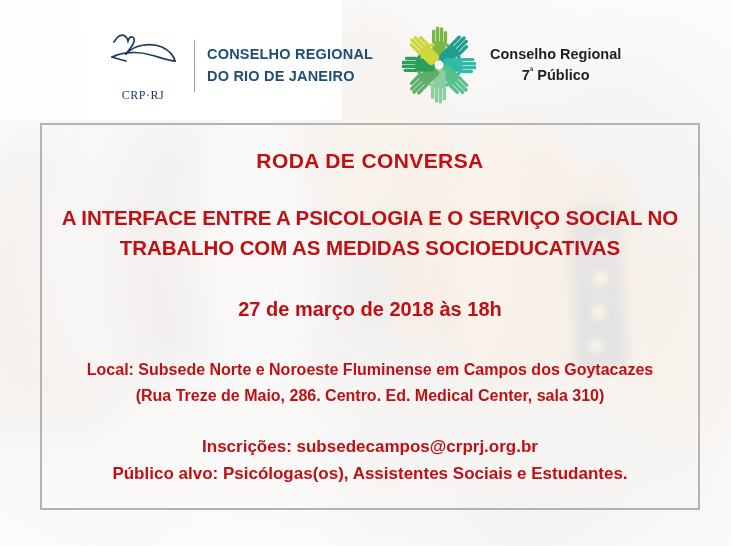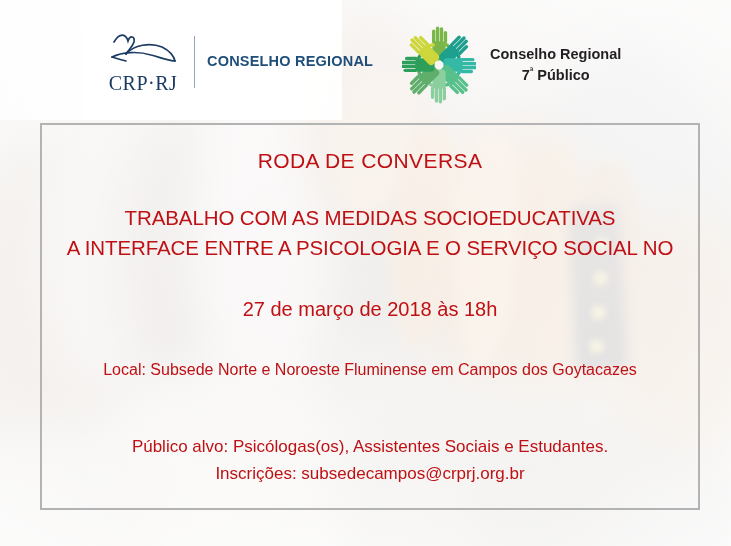--- a/index.html
+++ b/index.html
@@ -124,24 +124,24 @@
     gap: 12px;
   }
   .crp-mark {
     width: 78px;
     text-align: center;
     line-height: 1;
   }
   .crp-mark svg { display: block; }
   .crp-initials {
     font-family: "Liberation Serif", serif;
-    font-size: 20px;
+    font-size: 12px;
     letter-spacing: 0.5px;
     color: #1b3b63;
-    margin-top: 3px;
+    margin-top: 19px;
   }
   .crp-divider {
     width: 1px;
     height: 52px;
     background: #8fa6bd;
   }
   .crp-words {
     font-family: "Liberation Sans", sans-serif;
     font-weight: bold;
     font-size: 14.5px;
@@ -182,21 +182,21 @@
   }
 
   .content {
     position: absolute;
     left: 40px; top: 123px;
     width: 660px; height: 387px;
     box-sizing: border-box;
     z-index: 7;
     text-align: center;
     color: #bf1014;
-    font-weight: normal;
+    font-weight: bold;
   }
 
   .line-roda {
     position: absolute;
     left: 0; right: 0; top: 26px;
     font-size: 21px;
     letter-spacing: 0.4px;
   }
   .line-title {
     position: absolute;
@@ -269,20 +269,21 @@
           <path d="M10 12 C16 2, 22 4, 24 11 C26 5, 31 6, 30 12 C28 18, 24 20, 22 24" fill="none" stroke="#1b3b63" stroke-width="1.7" stroke-linecap="round"></path>
           <path d="M22 24 C30 15, 46 12, 58 17 C66 21, 70 27, 71 31" fill="none" stroke="#1b3b63" stroke-width="1.7" stroke-linecap="round"></path>
           <path d="M8 27 C18 22, 34 21, 47 25 C58 28, 66 31, 71 31" fill="none" stroke="#1b3b63" stroke-width="1.7" stroke-linecap="round"></path>
           <path d="M8 27 C14 29, 18 30, 22 31" fill="none" stroke="#1b3b63" stroke-width="1.5" stroke-linecap="round"></path>
         </svg>
         <div class="crp-initials">CRP·RJ</div>
       </div>
       <div class="crp-divider"></div>
       <div class="crp-words">
         <div>CONSELHO REGIONAL</div>
+        <div>DO RIO DE JANEIRO</div>
       </div>
     </div>
 
     <div class="logo-cress">
       <div class="cress-mark">
         <svg width="74" height="78" viewBox="0 0 100 104" aria-hidden="true">
           <defs>
             <g id="hnd">
               <rect x="-9" y="-2" width="18" height="26" rx="5"></rect>
               <rect x="-9.5" y="-18" width="4.6" height="19" rx="2.3"></rect>
@@ -327,30 +328,31 @@
     </div>
   </div>
 
   <div class="frame"></div>
 
   <div class="content">
 
     <div class="line-roda">RODA DE CONVERSA</div>
 
     <div class="line-title">
+      <div>A INTERFACE ENTRE A PSICOLOGIA E O SERVIÇO SOCIAL NO</div>
       <div>TRABALHO COM AS MEDIDAS SOCIOEDUCATIVAS</div>
-      <div>A INTERFACE ENTRE A PSICOLOGIA E O SERVIÇO SOCIAL NO</div>
     </div>
 
     <div class="line-date">27 de março de 2018 às 18h</div>
 
     <div class="line-local">
       <div>Local: Subsede Norte e Noroeste Fluminense em Campos dos Goytacazes</div>
+      <div>(Rua Treze de Maio, 286. Centro. Ed. Medical Center, sala 310)</div>
     </div>
 
     <div class="line-publico">
+      <div>Inscrições: subsedecampos@crprj.org.br</div>
       <div>Público alvo: Psicólogas(os), Assistentes Sociais e Estudantes.</div>
-      <div>Inscrições: subsedecampos@crprj.org.br</div>
     </div>
 
   </div>
 
 </div>
 
 </body></html>

